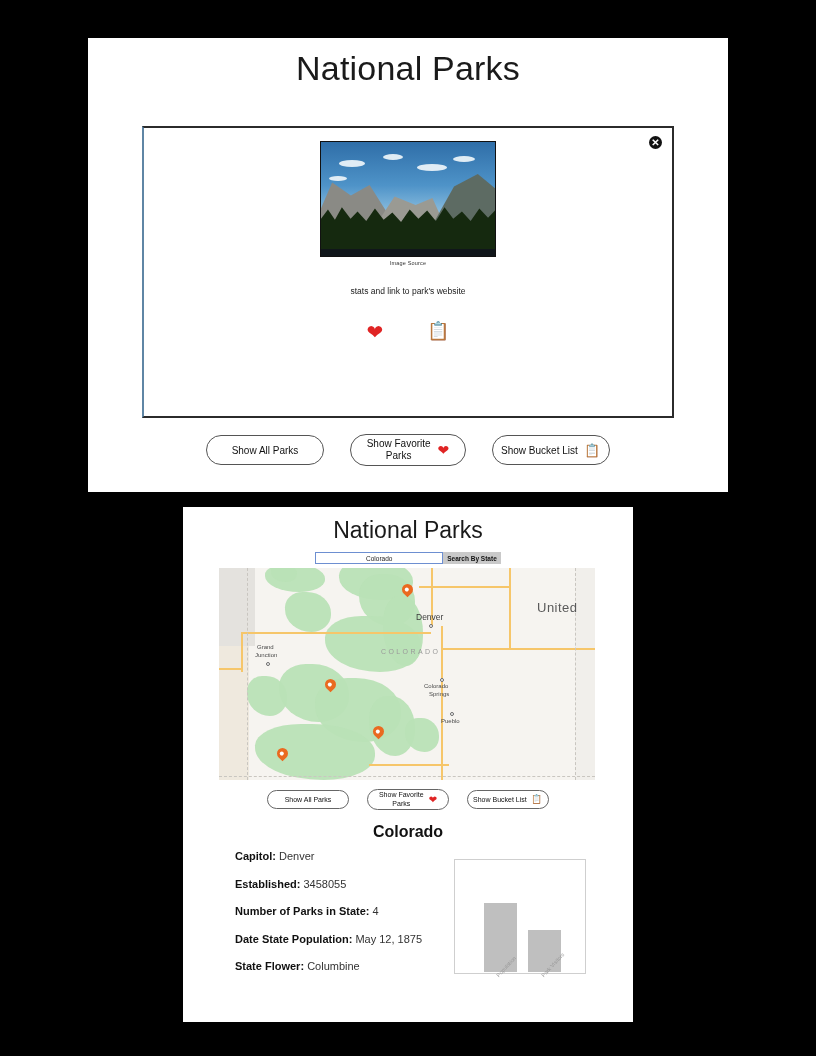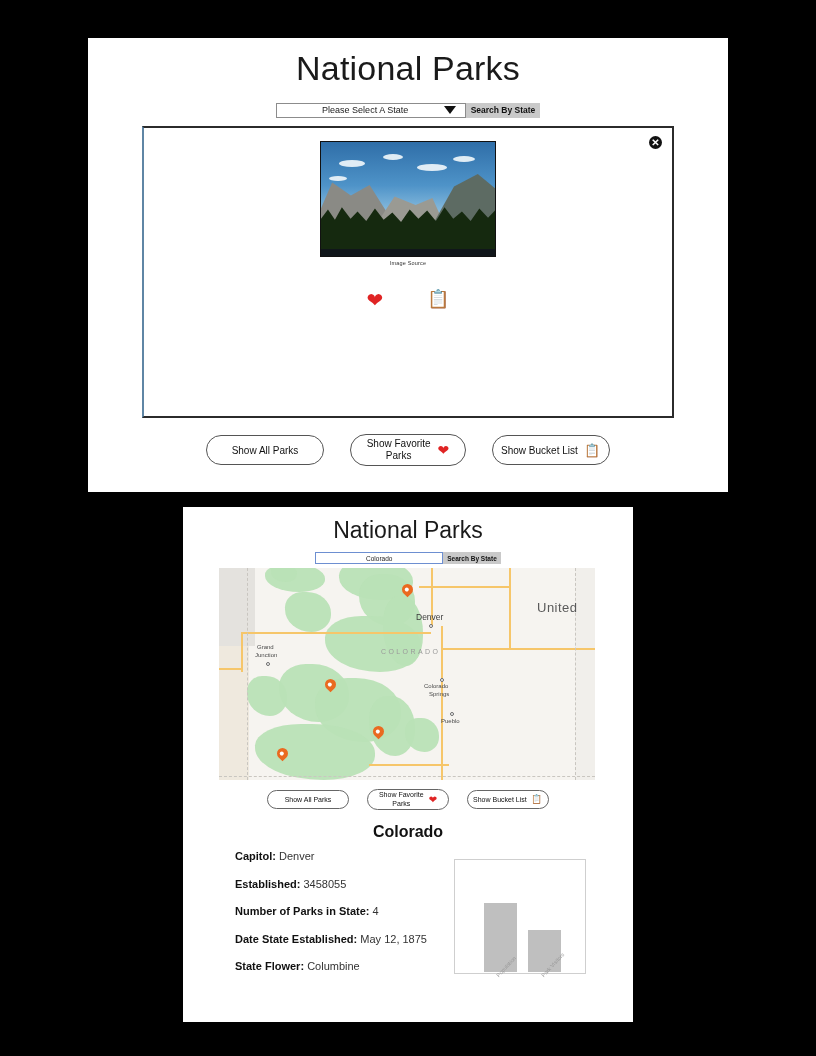--- a/index.html
+++ b/index.html
@@ -193,27 +193,20 @@
 </style>
 </head>
 <body>
 
 <div class="stage">
 
   <div class="panel1">
 
     <div class="title1">National Parks</div>
 
-    <div class="searchrow1">
-      <div class="sel1">
-        <span class="sel1-label">Please Select A State</span>
-        <span class="caret"></span>
-      </div>
-      <div class="searchbtn1">Search By State</div>
-    </div>
 
     <div class="card">
       <div class="card-close">✕</div>
 
 
       <div class="photo-wrap">
         <div class="photo">
           <div class="sky"></div>
           <div class="cloud" style="left:18px;top:18px;width:26px;height:7px;"></div>
           <div class="cloud" style="left:62px;top:12px;width:20px;height:6px;"></div>
@@ -224,20 +217,21 @@
           <div class="peak" style="left:54px;top:48px;width:70px;height:36px;background:#9a9a93;clip-path:polygon(0% 100%,28% 18%,58% 42%,82% 22%,100% 100%);"></div>
           <div class="peak" style="left:112px;top:30px;width:70px;height:52px;background:#5d6b63;clip-path:polygon(0% 100%,30% 28%,64% 4%,100% 44%,100% 100%);"></div>
           <div class="forest" style="clip-path:polygon(0% 100%,0% 40%,4% 22%,8% 42%,12% 18%,17% 40%,21% 26%,26% 44%,31% 20%,36% 42%,41% 28%,46% 46%,51% 22%,56% 40%,61% 24%,66% 44%,71% 18%,76% 40%,81% 26%,86% 44%,91% 20%,96% 38%,100% 24%,100% 100%);"></div>
           <div class="water"></div>
         </div>
       </div>
 
       <div class="imgsrc">Image Source</div>
 
       <div class="desc">
+        <div>stats and link to park's website</div>
       </div>
 
       <div class="icon-row">
         <div class="heart">❤</div>
         <div class="clipboard">📋</div>
       </div>
     </div>
 
     <div class="btnbar1">
       <div class="pbtn b1">
@@ -347,21 +341,21 @@
       <div class="fact">
         <b>Capitol:</b><span> Denver</span>
       </div>
       <div class="fact">
         <b>Established:</b><span> 3458055</span>
       </div>
       <div class="fact">
         <b>Number of Parks in State:</b><span> 4</span>
       </div>
       <div class="fact">
-        <b>Date State Established:</b><span> May 12, 1875</span>
+        <b>Date State Population:</b><span> May 12, 1875</span>
       </div>
       <div class="fact">
         <b>State Flower:</b><span> Columbine</span>
       </div>
     </div>
 
     <div class="chartbox">
       <div class="plot">
         <div class="bar" id="bar0" style="left: 22%; width: 26%; height: 62%; background: rgb(191, 191, 191);"></div>
         <div class="bar" id="bar1" style="left: 56%; width: 26%; height: 38%; background: rgb(191, 191, 191);"></div>

